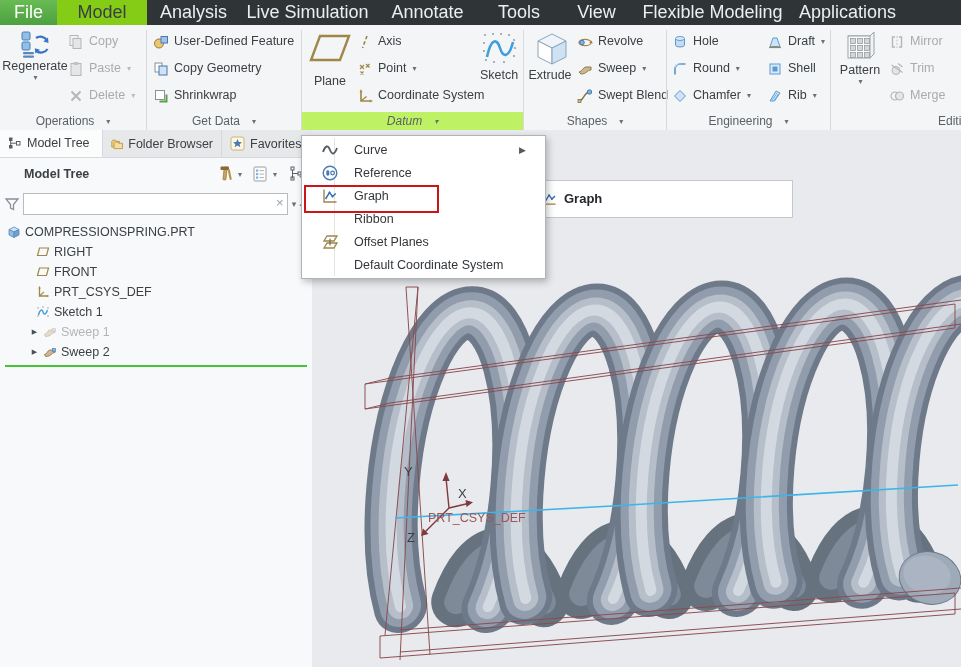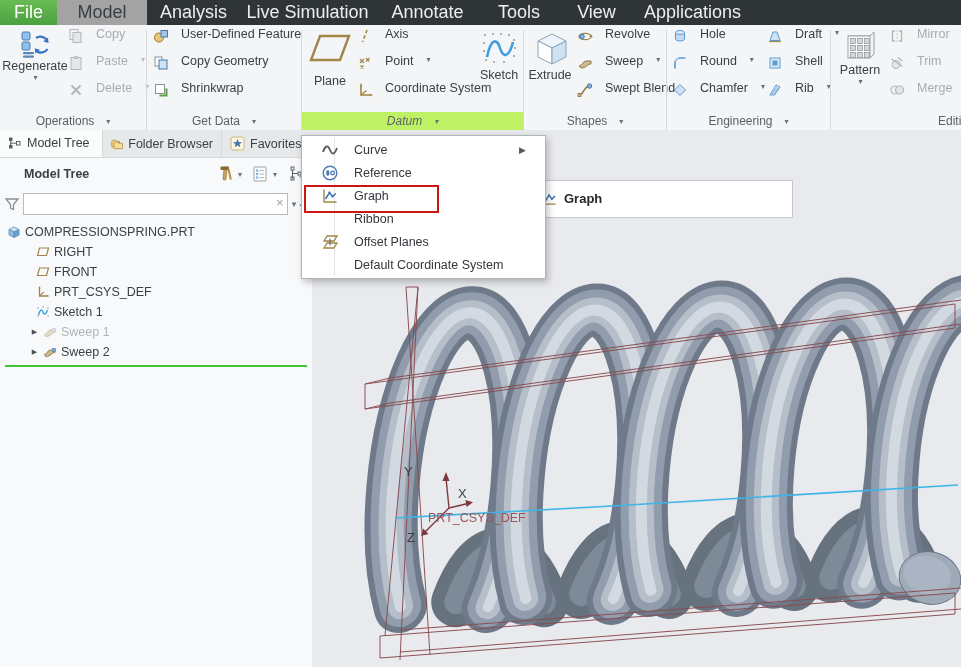--- a/index.html
+++ b/index.html
@@ -4,32 +4,32 @@
 <style>
   html,body{margin:0;padding:0;background:#d8d9dc;}
   .app{position:relative;width:961px;height:667px;overflow:hidden;
        font-family:"Liberation Sans",sans-serif;background:#e9eaed;
        -webkit-font-smoothing:antialiased;}
   
   .tabbar{position:absolute;left:0;top:0;width:961px;height:25px;background:#2f3437;display:flex;}
   .tab{height:25px;display:flex;align-items:center;justify-content:center;
        color:#eceeef;font-size:18px;white-space:nowrap;cursor:default;}
   .tab-file{width:57px;background:linear-gradient(#69bb54,#4ca03f);color:#fff;}
-  .tab-model{width:90px;background:#a3a3a3;color:#3a3f44;}
+  .tab-model{width:90px;background:#84cc16;color:#3a3f44;}
   .tw-analysis{width:93px}.tw-livesim{width:135px}.tw-annotate{width:105px}
   .tw-tools{width:78px}.tw-view{width:77px}.tw-flex{width:155px}.tw-apps{width:115px}
   
   .ribbon{position:absolute;left:0;top:25px;width:961px;height:105px;background:#f4f5f6;
           border-bottom:1px solid #cfd3d6;}
   .rgroup{position:absolute;top:0;height:105px;}
   .rg-label{position:absolute;bottom:0;left:0;right:0;height:18px;display:flex;align-items:center;
             justify-content:center;font-size:12px;color:#5b6167;gap:11px;white-space:nowrap;}
   .rg-label.hl{background:#bef264;font-style:italic;}
   .rsep{position:absolute;top:5px;width:1px;height:100px;background:#d7dadd;}
-  .rrow{display:flex;gap:12px;height:27px;font-size:12.5px;color:#3b4045;white-space:nowrap;}
+  .rrow{display:flex;align-items:center;gap:5px;height:27px;font-size:12.5px;color:#3b4045;white-space:nowrap;}
   .rrow .lbl{line-height:1;}
   .dis{color:#a8acb0;}
   .arr{font-size:8px;color:#6a7075;margin-left:1px;}
   .arr.dis{color:#b8bcc0;}
   .bigbtn{position:absolute;display:flex;flex-direction:column;align-items:center;
           font-size:12.5px;color:#3b4045;line-height:1.15;}
   .col{position:absolute;top:3px;}
   .i16{width:16px;height:16px;flex:0 0 16px;}
   
   .panel{position:absolute;left:0;top:130px;width:312px;height:537px;background:#f8f9fa;
@@ -91,20 +91,21 @@
 <div class="app">
 
   <div class="tabbar">
     <div class="tab tab-file">File</div>
     <div class="tab tab-model">Model</div>
     <div class="tab tw-analysis">Analysis</div>
     <div class="tab tw-livesim">Live Simulation</div>
     <div class="tab tw-annotate">Annotate</div>
     <div class="tab tw-tools">Tools</div>
     <div class="tab tw-view">View</div>
+    <div class="tab tw-flex">Flexible Modeling</div>
     <div class="tab tw-apps">Applications</div>
   </div>
 
   <div class="ribbon">
 
     <div class="rgroup" style="left:0;width:146px;">
       <div class="bigbtn" style="left:4px;top:4px;width:62px;">
         <svg width="30" height="30" viewBox="0 0 30 30">
           <rect x="2" y="3" width="8" height="8" rx="1.5" fill="#8fc0ea" stroke="#4a7ab0"></rect>
           <rect x="2" y="13" width="8" height="8" rx="1.5" fill="#8fc0ea" stroke="#4a7ab0"></rect>

